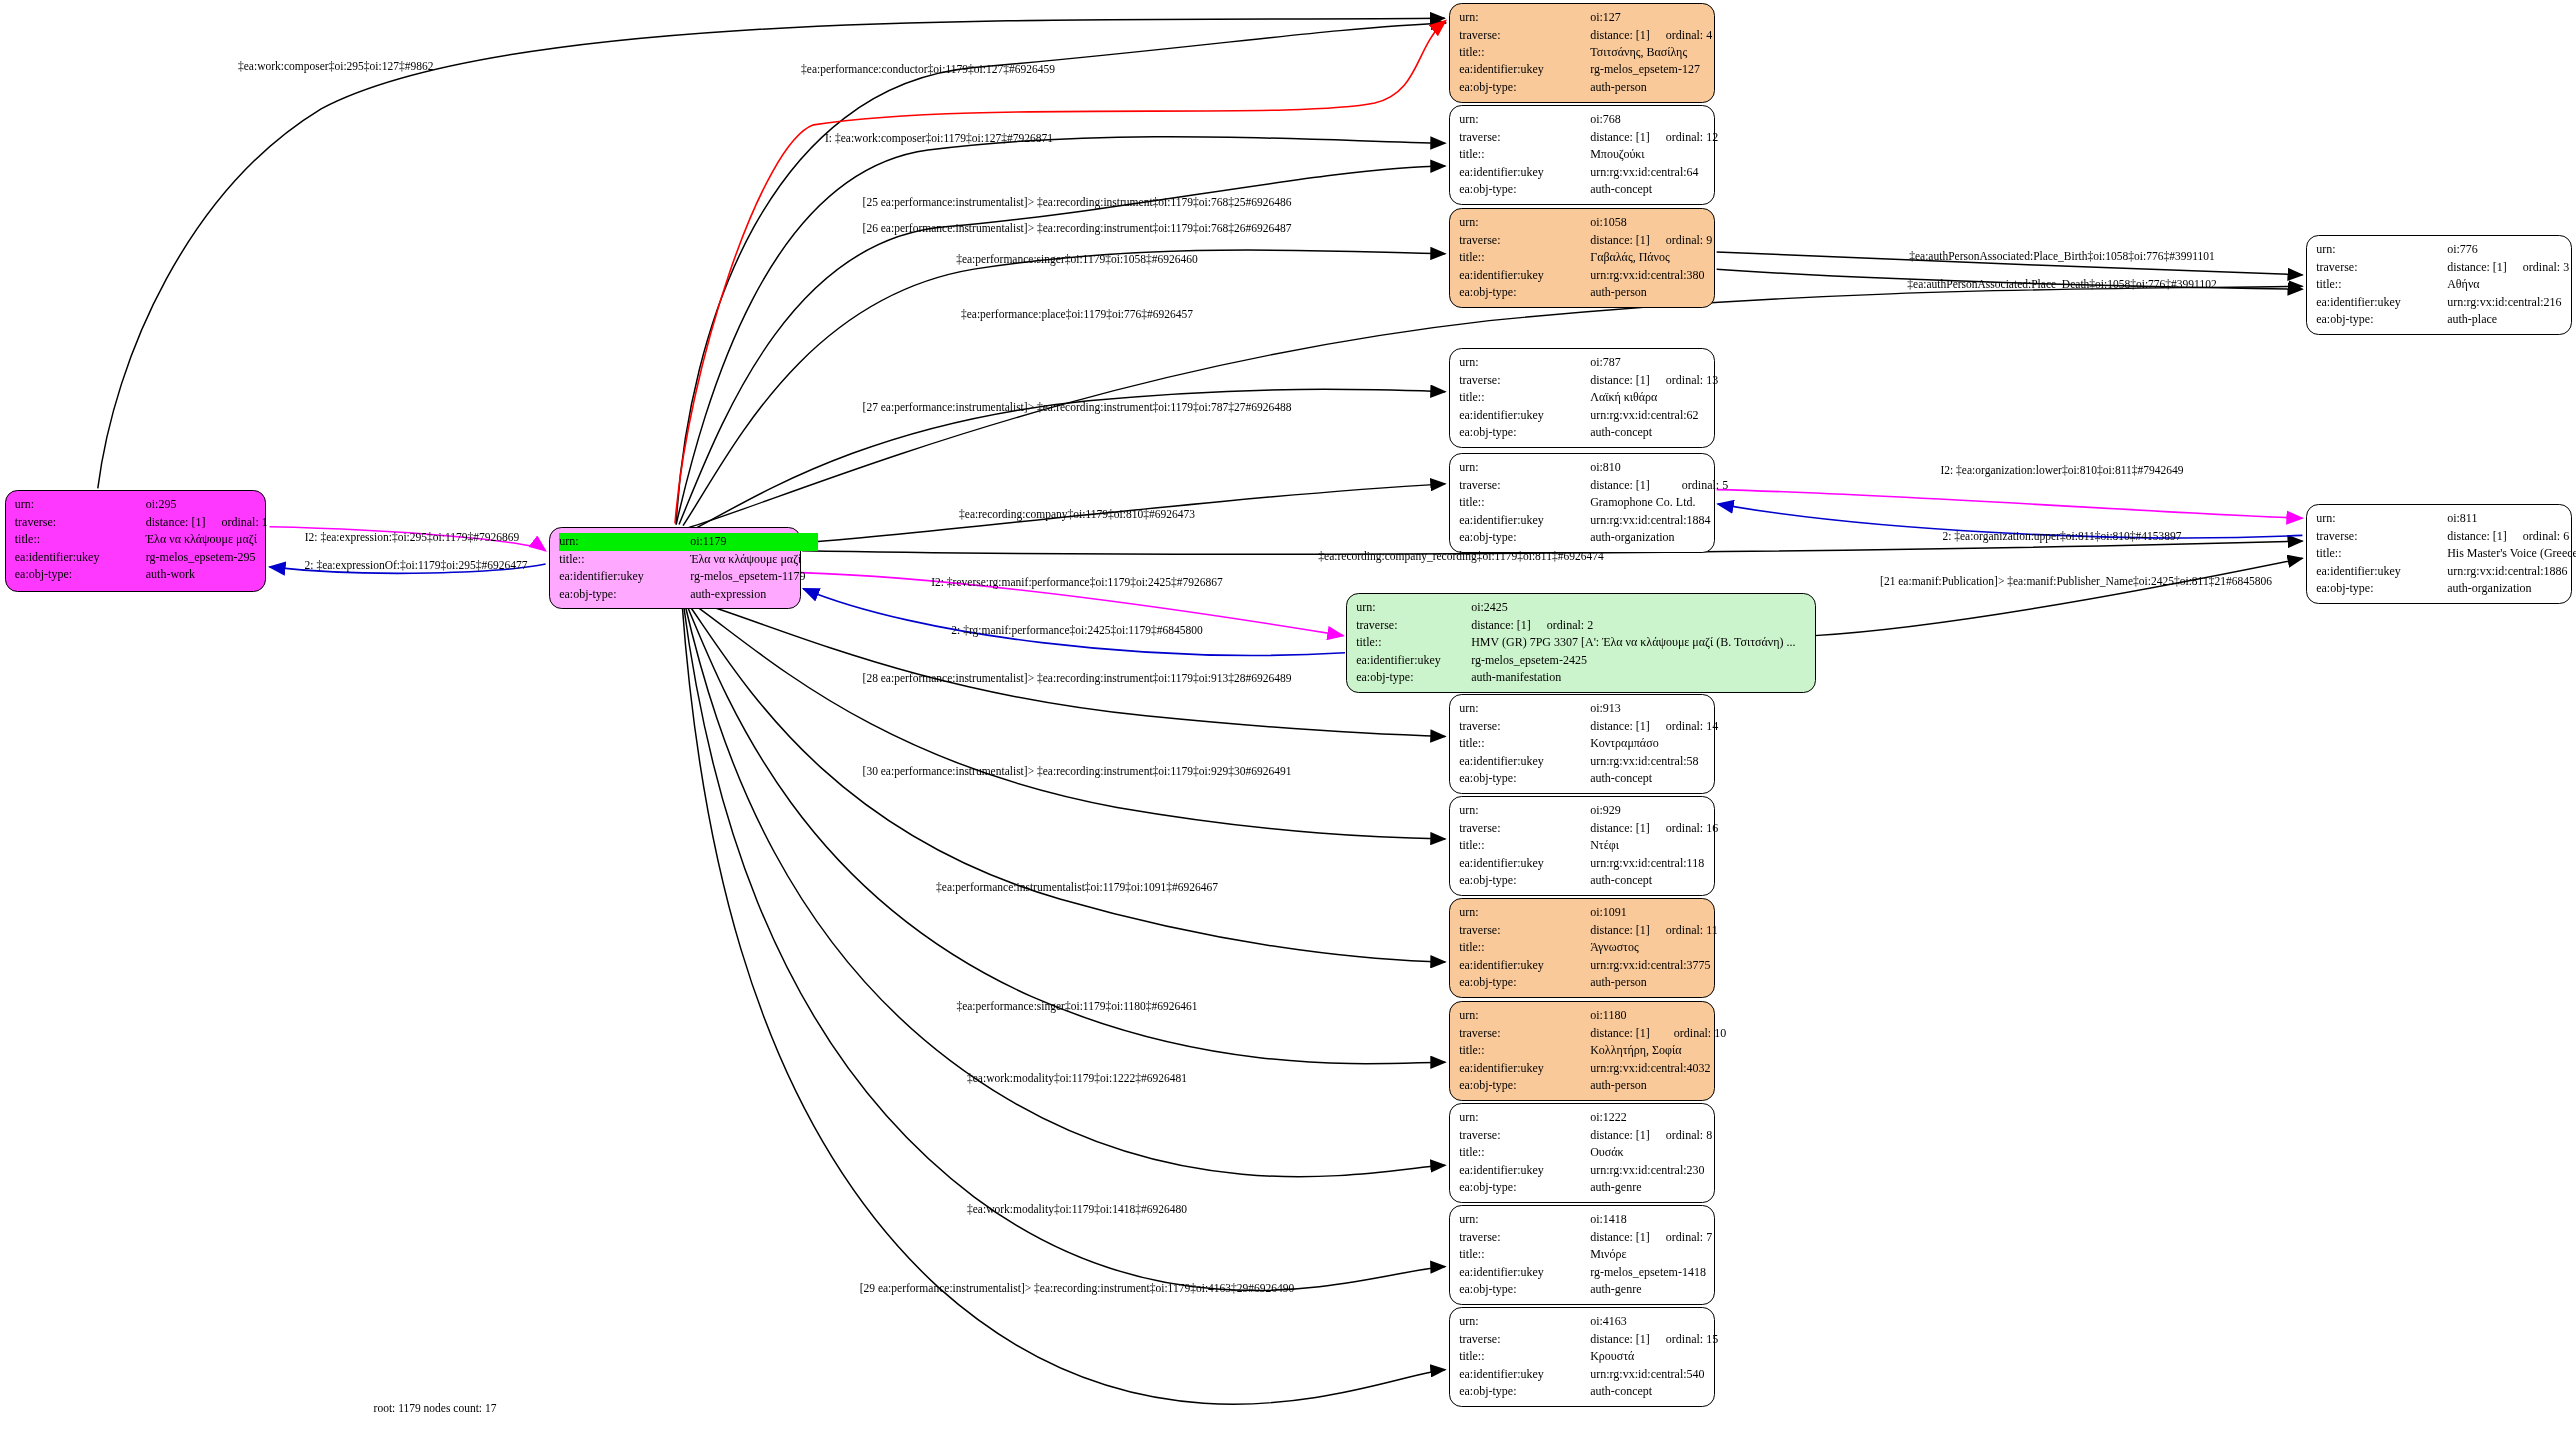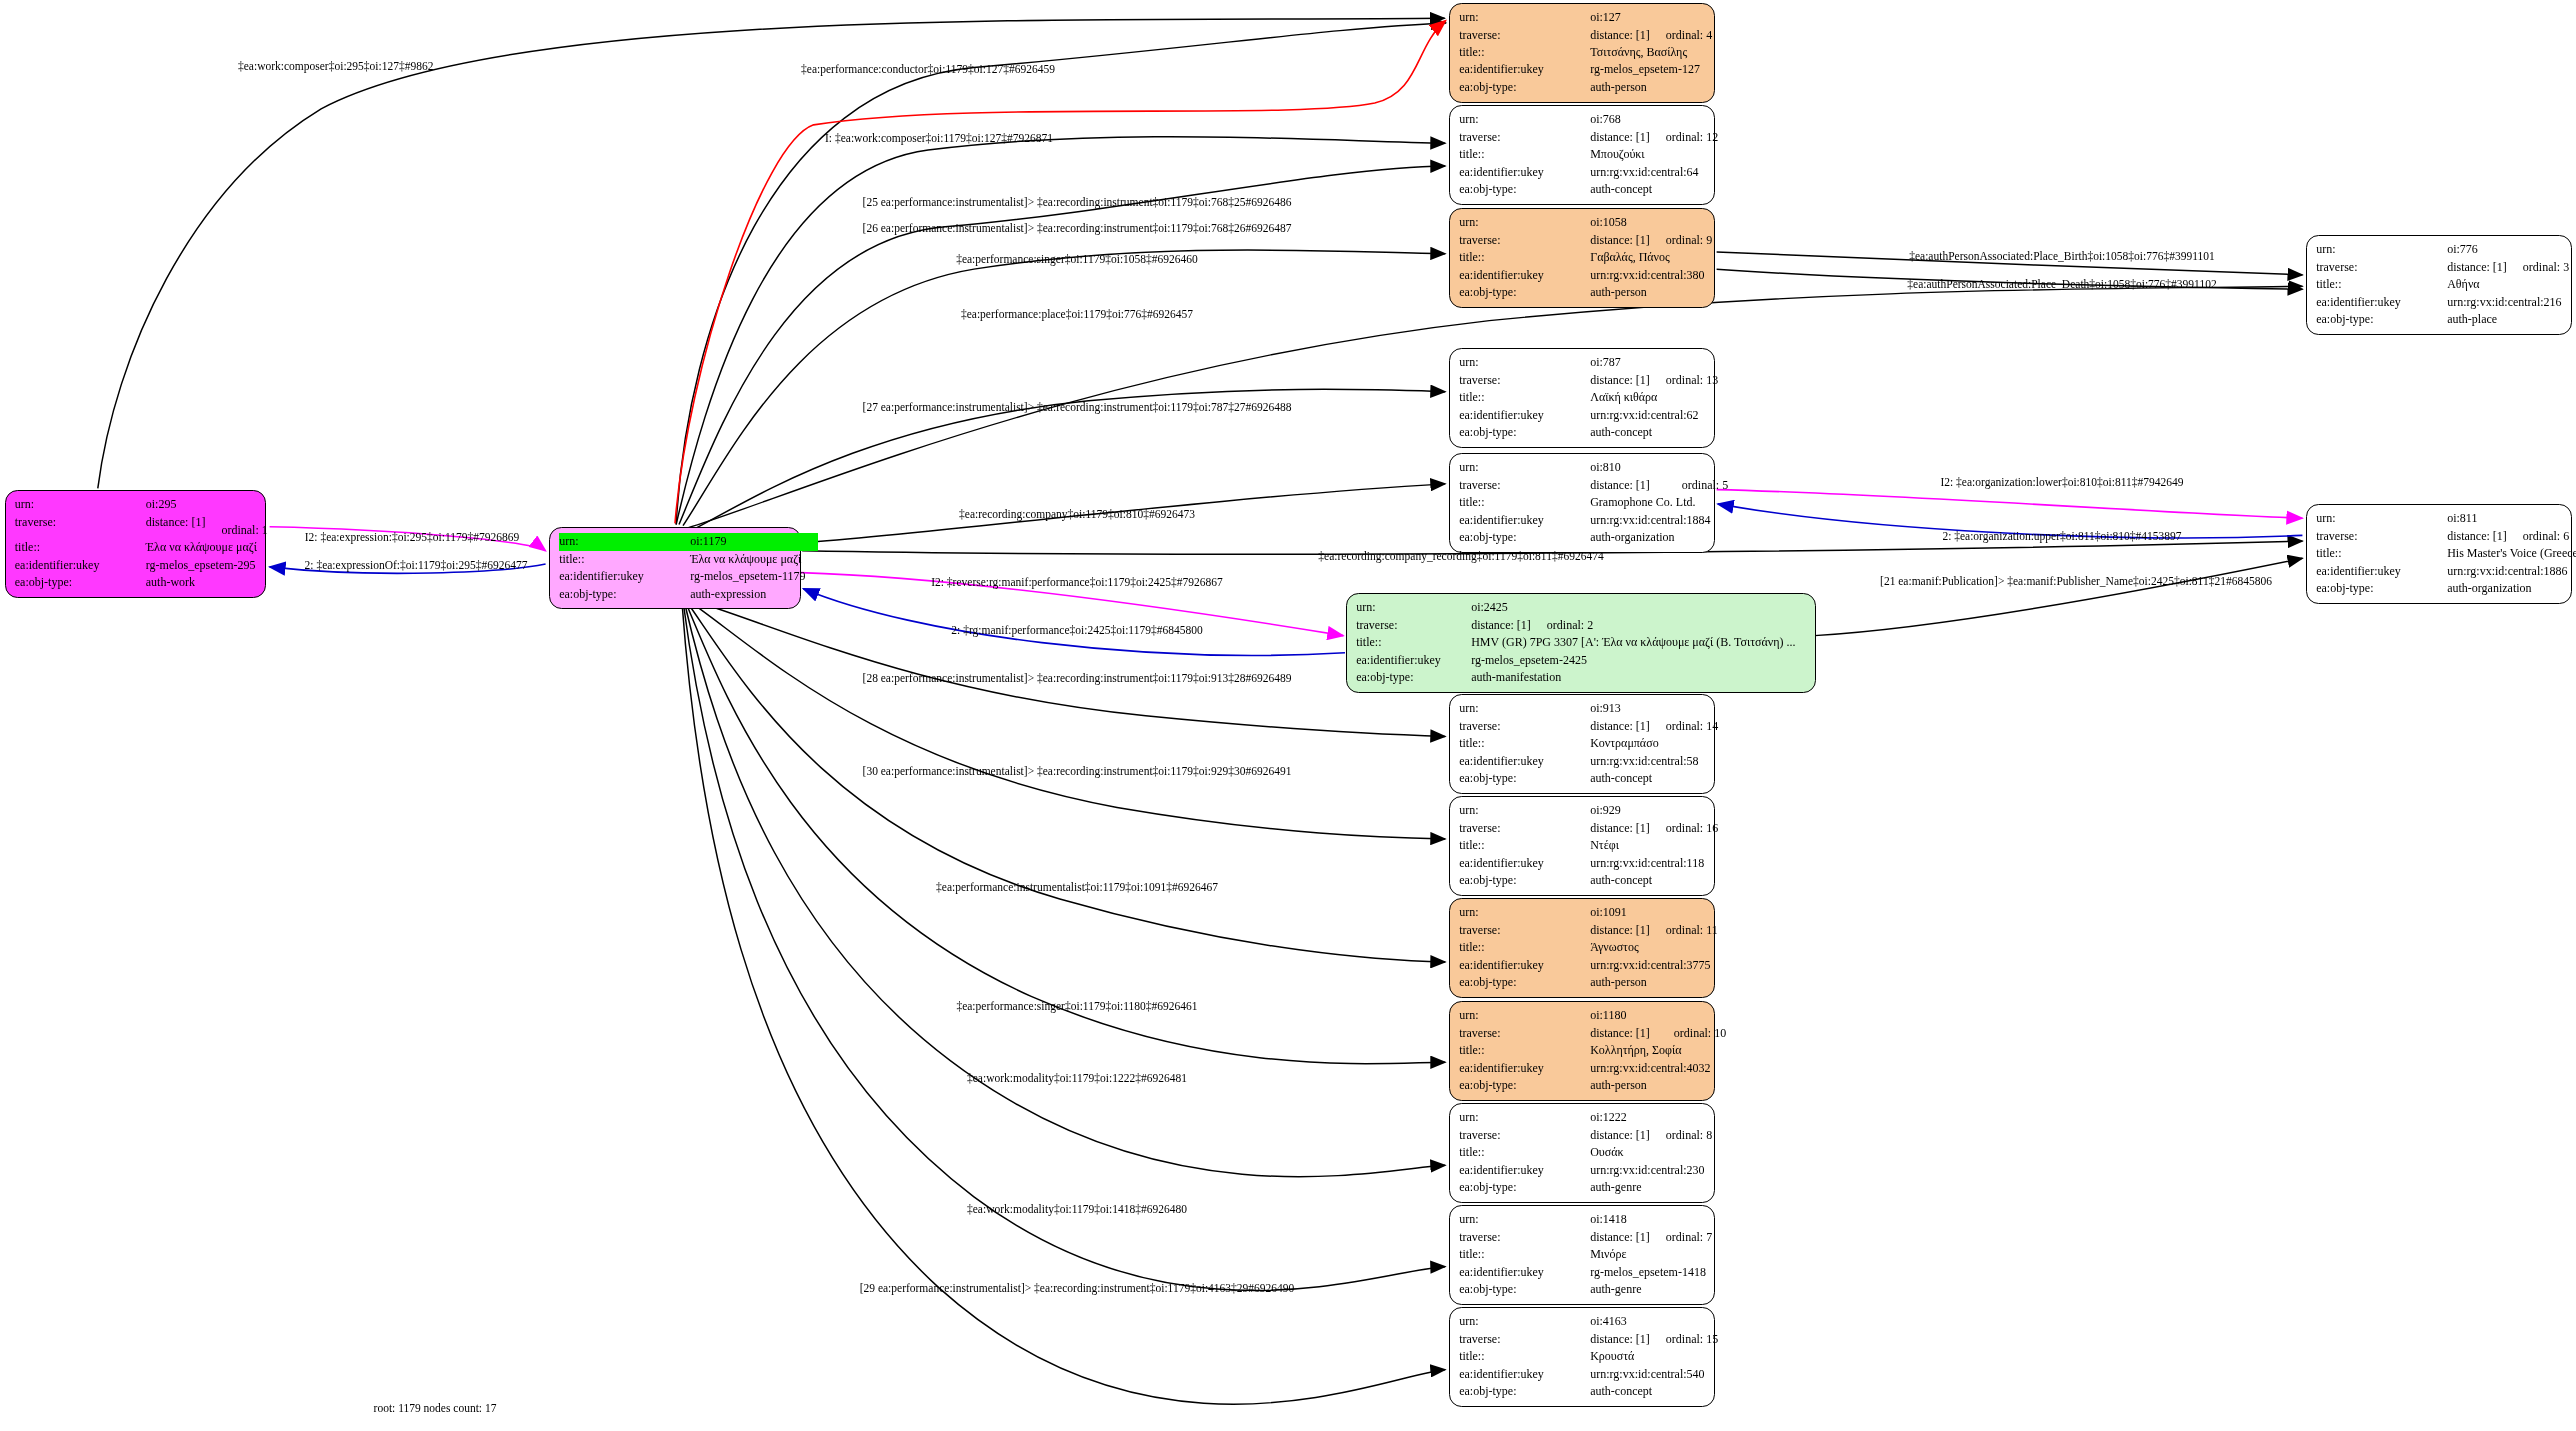--- a/index.html
+++ b/index.html
@@ -137,21 +137,21 @@
 
   <div id="node-layer">
       <div class="node n-magenta" style="left: 4.6px; top: 490px; width: 261px; min-height: 102px;">
         <div class="row">
           <span class="k" style="width: 131px;">urn:</span>
           <span class="v">oi:295</span>
         </div>
         <div class="row">
           <span class="k" style="width: 131px;">traverse:</span>
           <span class="v">distance: [1]</span>
-          <span class="v2" style="margin-left: 16px; margin-top: 8px;">ordinal: 1</span>
+          <span class="v2" style="margin-left: 16px;">ordinal: 1</span>
         </div>
         <div class="row">
           <span class="k" style="width: 131px;">title::</span>
           <span class="v">Έλα να κλάψουμε μαζί</span>
         </div>
         <div class="row">
           <span class="k" style="width: 131px;">ea:identifier:ukey</span>
           <span class="v">rg-melos_epsetem-295</span>
         </div>
         <div class="row">
@@ -529,21 +529,21 @@
       <div class="elabel ctr" style="left: 928px; top: 63px; color: rgb(0, 0, 0);">‡ea:performance:conductor‡oi:1179‡oi:127‡#6926459</div>
       <div class="elabel ctr" style="left: 939px; top: 132px; color: rgb(0, 0, 0);">I: ‡ea:work:composer‡oi:1179‡oi:127‡#7926871</div>
       <div class="elabel ctr" style="left: 1077px; top: 196px; color: rgb(0, 0, 0);">[25 ea:performance:instrumentalist]&gt; ‡ea:recording:instrument‡oi:1179‡oi:768‡25#6926486</div>
       <div class="elabel ctr" style="left: 1077px; top: 222px; color: rgb(0, 0, 0);">[26 ea:performance:instrumentalist]&gt; ‡ea:recording:instrument‡oi:1179‡oi:768‡26#6926487</div>
       <div class="elabel ctr" style="left: 1077px; top: 253px; color: rgb(0, 0, 0);">‡ea:performance:singer‡oi:1179‡oi:1058‡#6926460</div>
       <div class="elabel ctr" style="left: 2062px; top: 250px; color: rgb(0, 0, 0);">‡ea:authPersonAssociated:Place_Birth‡oi:1058‡oi:776‡#3991101</div>
       <div class="elabel ctr" style="left: 2062px; top: 278px; color: rgb(0, 0, 0);">‡ea:authPersonAssociated:Place_Death‡oi:1058‡oi:776‡#3991102</div>
       <div class="elabel ctr" style="left: 1077px; top: 308px; color: rgb(0, 0, 0);">‡ea:performance:place‡oi:1179‡oi:776‡#6926457</div>
       <div class="elabel ctr" style="left: 1077px; top: 401px; color: rgb(0, 0, 0);">[27 ea:performance:instrumentalist]&gt; ‡ea:recording:instrument‡oi:1179‡oi:787‡27#6926488</div>
       <div class="elabel ctr" style="left: 1077px; top: 508px; color: rgb(0, 0, 0);">‡ea:recording:company‡oi:1179‡oi:810‡#6926473</div>
-      <div class="elabel ctr" style="left: 2062px; top: 476px; color: rgb(0, 0, 0); text-align: right;">I2: ‡ea:organization:lower‡oi:810‡oi:811‡#7942649</div>
+      <div class="elabel ctr" style="left: 2062px; top: 464px; color: rgb(0, 0, 0); text-align: right;">I2: ‡ea:organization:lower‡oi:810‡oi:811‡#7942649</div>
       <div class="elabel ctr" style="left: 2062px; top: 530px; color: rgb(0, 0, 0);">2: ‡ea:organization:upper‡oi:811‡oi:810‡#4153897</div>
       <div class="elabel ctr" style="left: 1461px; top: 550px; color: rgb(0, 0, 0);">‡ea:recording:company_recording‡oi:1179‡oi:811‡#6926474</div>
       <div class="elabel ctr" style="left: 412px; top: 531px; color: rgb(0, 0, 0);">I2: ‡ea:expression:‡oi:295‡oi:1179‡#7926869</div>
       <div class="elabel ctr" style="left: 416px; top: 559px; color: rgb(0, 0, 0);">2: ‡ea:expressionOf:‡oi:1179‡oi:295‡#6926477</div>
       <div class="elabel ctr" style="left: 1077px; top: 576px; color: rgb(0, 0, 0);">I2: ‡reverse:rg:manif:performance‡oi:1179‡oi:2425‡#7926867</div>
       <div class="elabel ctr" style="left: 1077px; top: 624px; color: rgb(0, 0, 0);">2: ‡rg:manif:performance‡oi:2425‡oi:1179‡#6845800</div>
       <div class="elabel ctr" style="left: 2076px; top: 575px; color: rgb(0, 0, 0);">[21 ea:manif:Publication]&gt; ‡ea:manif:Publisher_Name‡oi:2425‡oi:811‡21#6845806</div>
       <div class="elabel ctr" style="left: 1077px; top: 672px; color: rgb(0, 0, 0);">[28 ea:performance:instrumentalist]&gt; ‡ea:recording:instrument‡oi:1179‡oi:913‡28#6926489</div>
       <div class="elabel ctr" style="left: 1077px; top: 765px; color: rgb(0, 0, 0);">[30 ea:performance:instrumentalist]&gt; ‡ea:recording:instrument‡oi:1179‡oi:929‡30#6926491</div>
       <div class="elabel ctr" style="left: 1077px; top: 881px; color: rgb(0, 0, 0);">‡ea:performance:instrumentalist‡oi:1179‡oi:1091‡#6926467</div>

